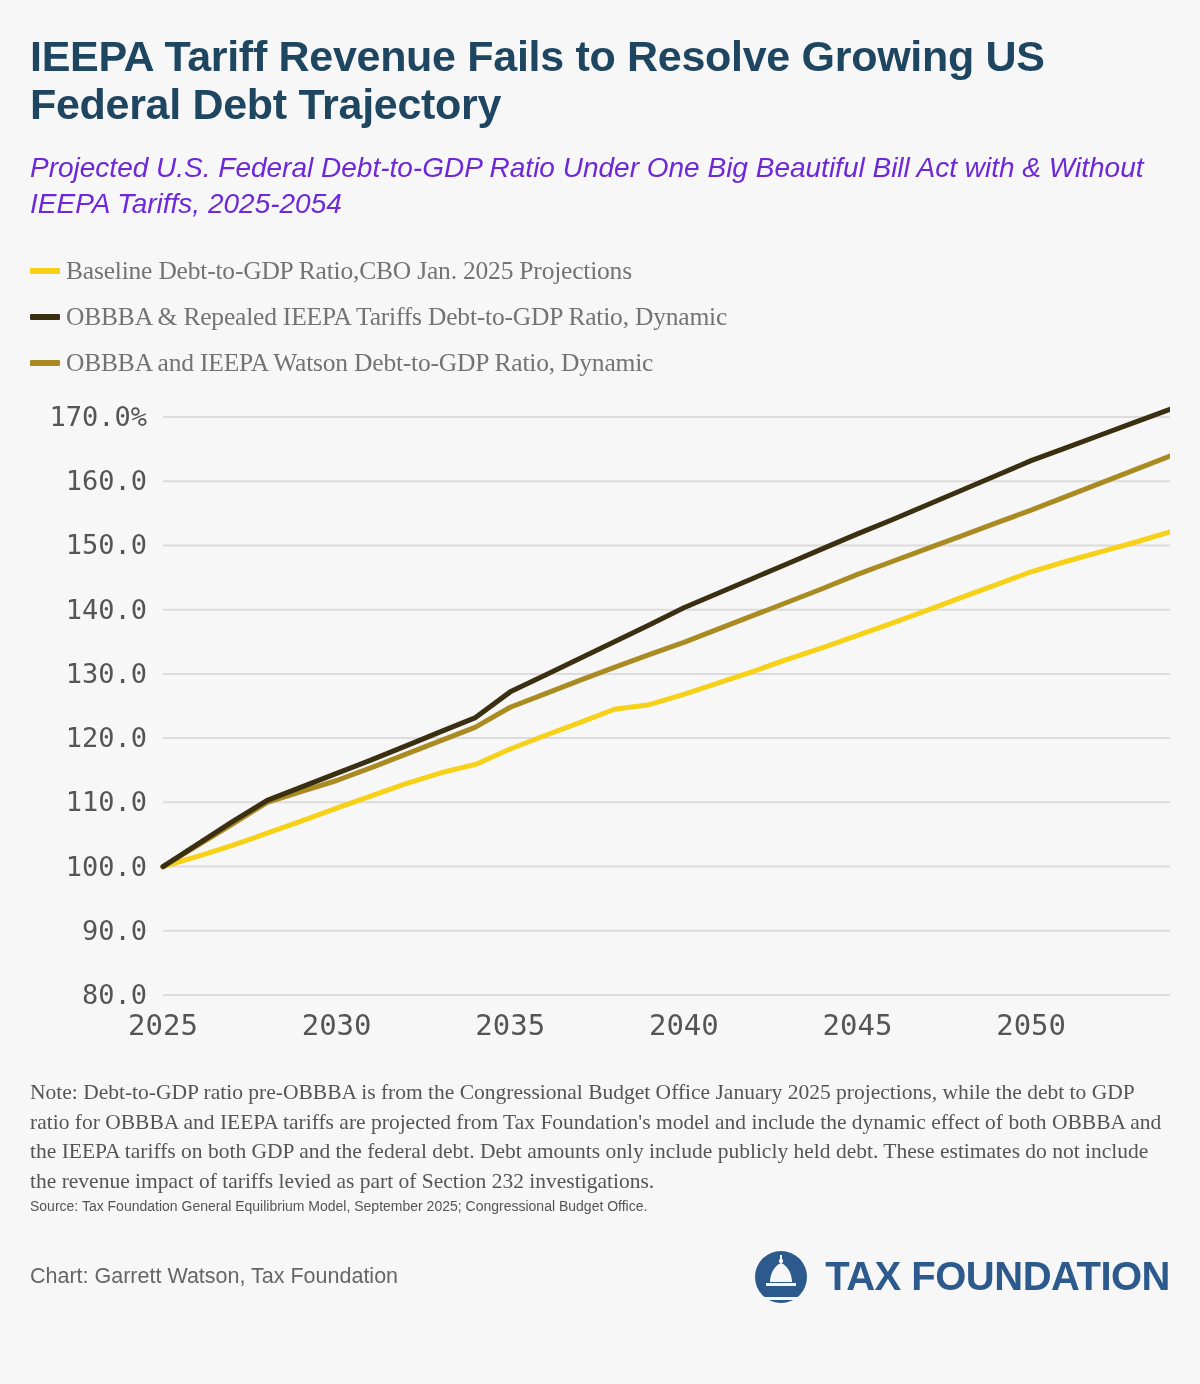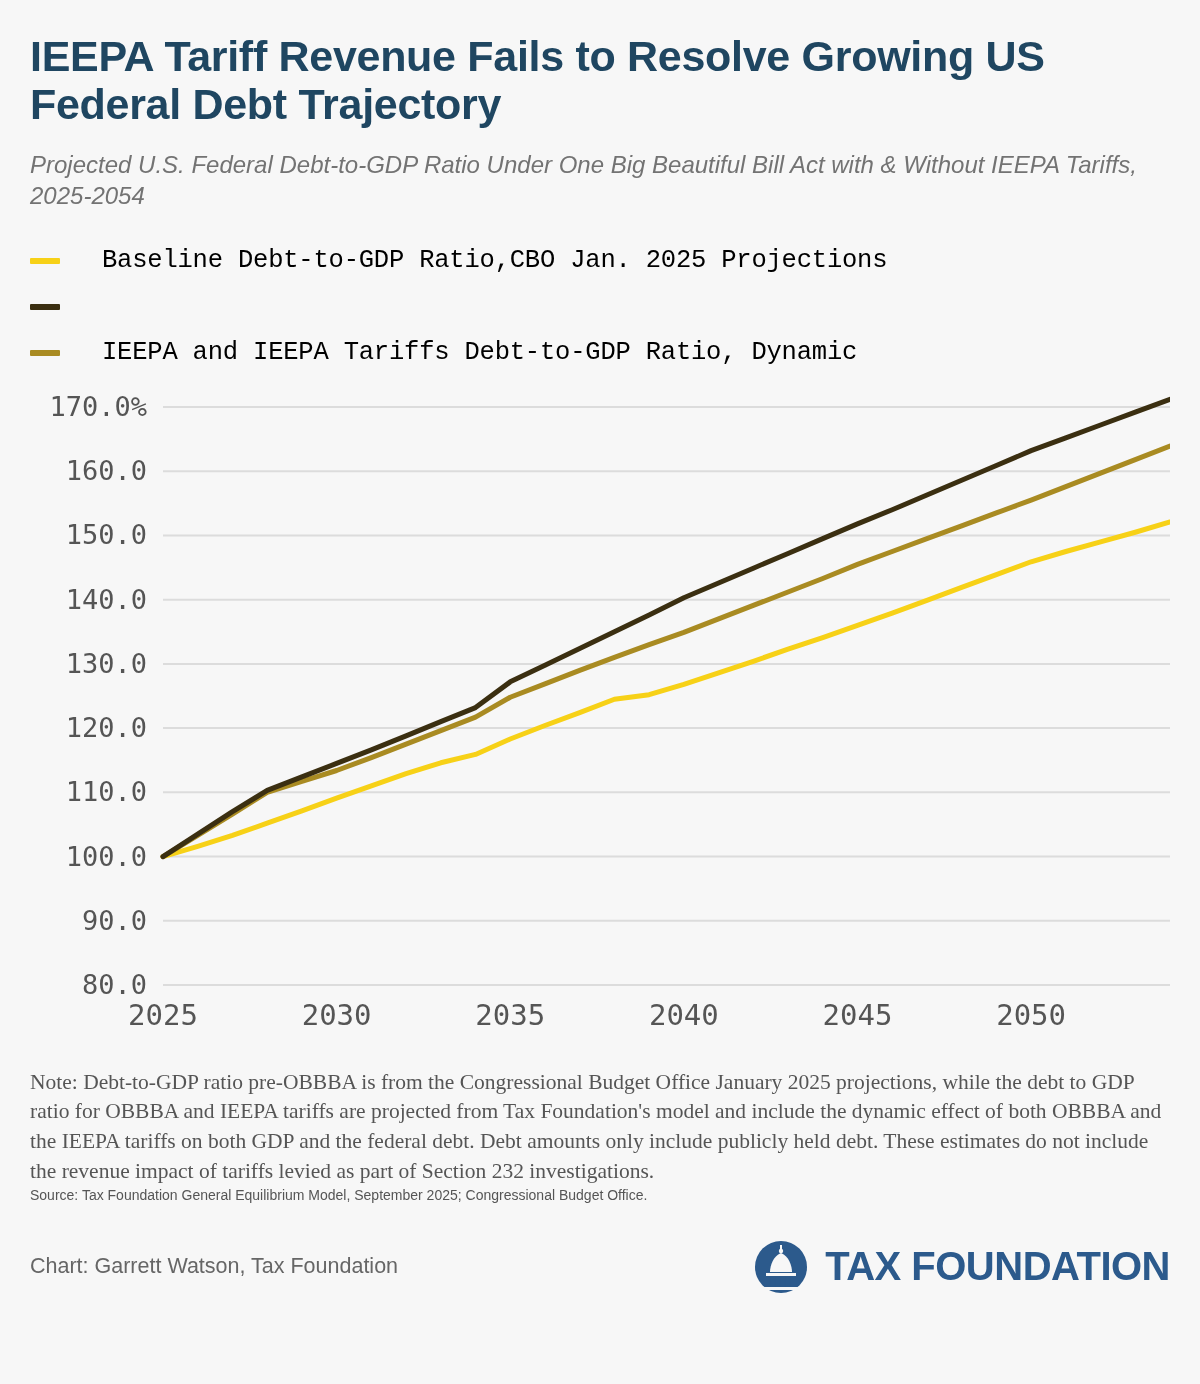--- a/index.html
+++ b/index.html
@@ -31,23 +31,23 @@
     color: #1F4661;
     line-height: 1.12;
     letter-spacing: -0.3px;
     padding-top: 32px;
     margin: 0;
     max-width: 1150px;
   }
 
   
   .subtitle {
-    font-size: 24px;
+    font-size: 28px;
     font-style: italic;
-    color: #737373;
+    color: #6d28d9;
     line-height: 1.28;
     margin: 22px 0 0 0;
     max-width: 1160px;
     font-weight: normal;
   }
 
   
   .legend {
     margin-top: 26px;
   }
@@ -57,26 +57,25 @@
     height: 46px;
   }
   .legend-swatch {
     width: 30px;
     height: 6px;
     border-radius: 1px;
     flex: 0 0 auto;
     margin-right: 6px;
   }
   .legend-label {
-    font-family: Liberation Mono, monospace;
+    font-family: Liberation Serif, serif;
     font-size: 25.5px;
-    color: #000000;
+    color: #737373;
     white-space: nowrap;
     letter-spacing: -0.2px;
-    margin-left: 36px;
   }
 
   
   .chart-wrap {
     position: relative;
     margin-top: 14px;
     width: 1140px;
     height: 660px;
   }
   .chart-svg {
@@ -146,24 +145,25 @@
 
   <p class="subtitle">Projected U.S. Federal Debt-to-GDP Ratio Under One Big Beautiful Bill Act with &amp; Without IEEPA Tariffs, 2025-2054</p>
 
   <div class="legend">
     <div class="legend-row">
       <span class="legend-swatch" style="background:#F7D117"></span>
       <span class="legend-label">Baseline Debt-to-GDP Ratio,CBO Jan. 2025 Projections</span>
     </div>
     <div class="legend-row">
       <span class="legend-swatch" style="background:#3B2F11"></span>
+      <span class="legend-label">OBBBA &amp; Repealed IEEPA Tariffs Debt-to-GDP Ratio, Dynamic</span>
     </div>
     <div class="legend-row">
       <span class="legend-swatch" style="background:#A98B22"></span>
-      <span class="legend-label">IEEPA and IEEPA Tariffs Debt-to-GDP Ratio, Dynamic</span>
+      <span class="legend-label">OBBBA and IEEPA Watson Debt-to-GDP Ratio, Dynamic</span>
     </div>
   </div>
 
   <div class="chart-wrap">
     <svg class="chart-svg" id="chart-svg" width="1140" height="660" viewBox="0 0 1140 660">
       <g id="gridlines">
           <line x1="133" x2="1140" y1="17" y2="17" class="gridline"></line>
           <line x1="133" x2="1140" y1="81.22222222222221" y2="81.22222222222221" class="gridline"></line>
           <line x1="133" x2="1140" y1="145.44444444444443" y2="145.44444444444443" class="gridline"></line>
           <line x1="133" x2="1140" y1="209.66666666666666" y2="209.66666666666666" class="gridline"></line>

